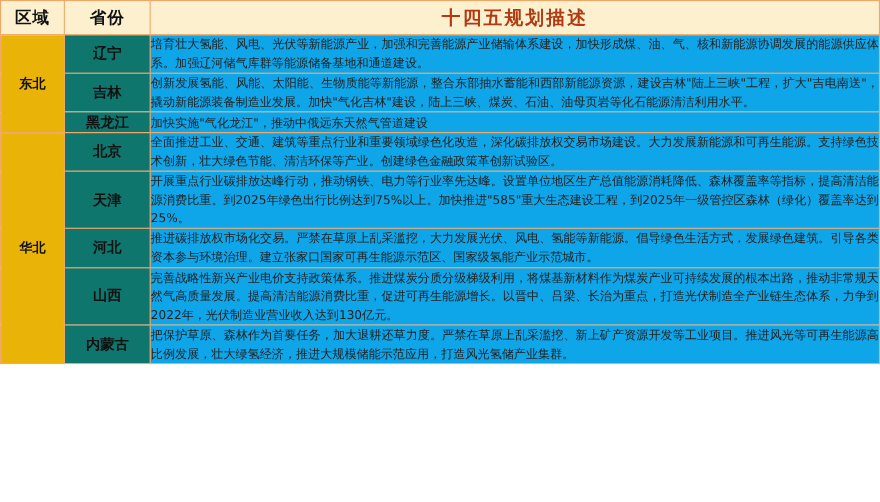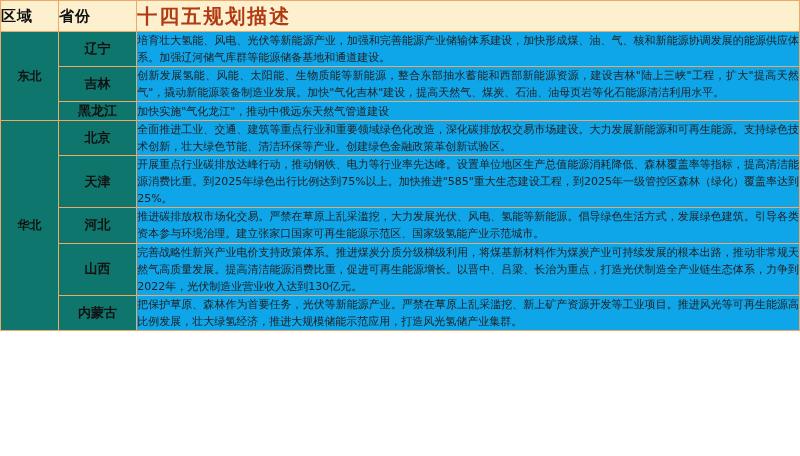--- a/index.html
+++ b/index.html
@@ -19,35 +19,35 @@
     table-layout: fixed;
   }
   table.plan-table td, table.plan-table th {
     border: 1px solid #f0a868;
     padding: 0;
     vertical-align: middle;
   }
   
   .hdr {
     background: #fdf0cf;
-    text-align: left;
+    text-align: center;
     font-weight: bold;
     font-size: 15px;
     color: #111111;
     height: 30px;
     letter-spacing: 1px;
   }
   .hdr-desc {
     color: #b03a12;
-    font-size: 20px;
+    font-size: 17px;
     letter-spacing: 2px;
   }
   
   .region {
-    background: #0f766e;
+    background: #eab308;
     text-align: center;
     font-weight: bold;
     font-size: 12px;
     color: #111111;
     width: 58px;
   }
   
   .province {
     background: #0f766e;
     text-align: center;
@@ -85,21 +85,21 @@
       <td class="hdr hdr-desc">十四五规划描述</td>
     </tr>
 
     <tr>
       <td class="region" rowspan="3">东北</td>
       <td class="province">辽宁</td>
       <td class="desc">培育壮大氢能、风电、光伏等新能源产业，加强和完善能源产业储输体系建设，加快形成煤、油、气、核和新能源协调发展的能源供应体系。加强辽河储气库群等能源储备基地和通道建设。</td>
     </tr>
     <tr>
       <td class="province">吉林</td>
-      <td class="desc">创新发展氢能、风能、太阳能、生物质能等新能源，整合东部抽水蓄能和西部新能源资源，建设吉林"陆上三峡"工程，扩大"提高天然气"，撬动新能源装备制造业发展。加快"气化吉林"建设，提高天然气、煤炭、石油、油母页岩等化石能源清洁利用水平。</td>
+      <td class="desc">创新发展氢能、风能、太阳能、生物质能等新能源，整合东部抽水蓄能和西部新能源资源，建设吉林"陆上三峡"工程，扩大"吉电南送"，撬动新能源装备制造业发展。加快"气化吉林"建设，陆上三峡、煤炭、石油、油母页岩等化石能源清洁利用水平。</td>
     </tr>
     <tr>
       <td class="province">黑龙江</td>
       <td class="desc">加快实施"气化龙江"，推动中俄远东天然气管道建设</td>
     </tr>
 
     <tr>
       <td class="region" rowspan="5">华北</td>
       <td class="province">北京</td>
       <td class="desc">全面推进工业、交通、建筑等重点行业和重要领域绿色化改造，深化碳排放权交易市场建设。大力发展新能源和可再生能源。支持绿色技术创新，壮大绿色节能、清洁环保等产业。创建绿色金融政策革创新试验区。</td>
@@ -111,16 +111,16 @@
     <tr>
       <td class="province">河北</td>
       <td class="desc">推进碳排放权市场化交易。严禁在草原上乱采滥挖，大力发展光伏、风电、氢能等新能源。倡导绿色生活方式，发展绿色建筑。引导各类资本参与环境治理。建立张家口国家可再生能源示范区、国家级氢能产业示范城市。</td>
     </tr>
     <tr>
       <td class="province">山西</td>
       <td class="desc">完善战略性新兴产业电价支持政策体系。推进煤炭分质分级梯级利用，将煤基新材料作为煤炭产业可持续发展的根本出路，推动非常规天然气高质量发展。提高清洁能源消费比重，促进可再生能源增长。以晋中、吕梁、长治为重点，打造光伏制造全产业链生态体系，力争到2022年，光伏制造业营业收入达到130亿元。</td>
     </tr>
     <tr>
       <td class="province">内蒙古</td>
-      <td class="desc">把保护草原、森林作为首要任务，光伏等新能源产业。严禁在草原上乱采滥挖、新上矿产资源开发等工业项目。推进风光等可再生能源高比例发展，壮大绿氢经济，推进大规模储能示范应用，打造风光氢储产业集群。</td>
+      <td class="desc">把保护草原、森林作为首要任务，加大退耕还草力度。严禁在草原上乱采滥挖、新上矿产资源开发等工业项目。推进风光等可再生能源高比例发展，壮大绿氢经济，推进大规模储能示范应用，打造风光氢储产业集群。</td>
     </tr>
   </tbody>
 </table>
 
 </body></html>

